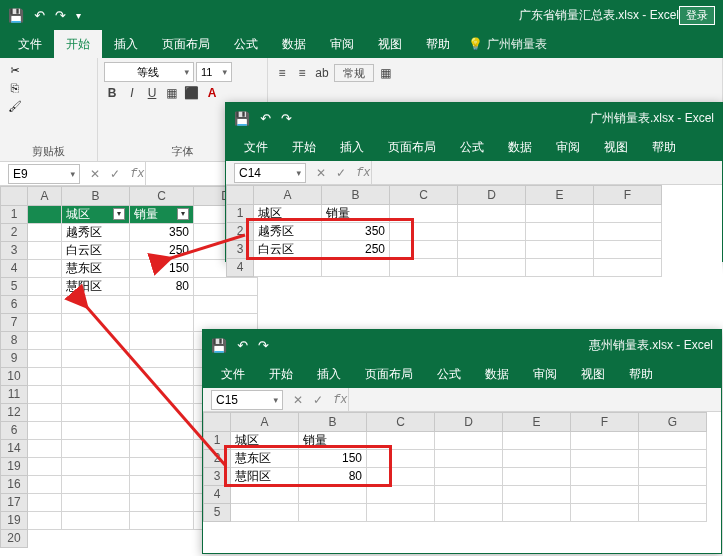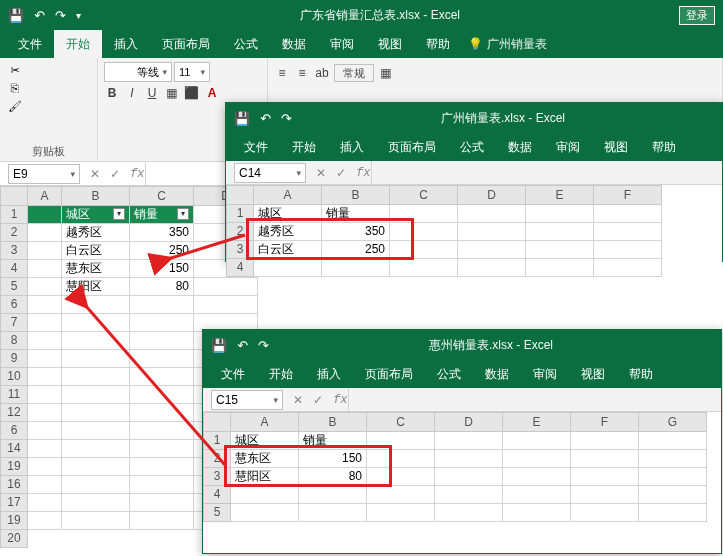--- a/index.html
+++ b/index.html
@@ -7,40 +7,40 @@
 
   .window { position: absolute; background: #fff; box-shadow: 0 2px 10px rgba(0,0,0,0.3); }
   .main-window { left: 0; top: 0; width: 723px; height: 556px; }
   .sub-window { border: 1px solid #0a6b3d; }
   .sub1 { left: 225px; top: 102px; width: 498px; height: 160px; }
   .sub2 { left: 202px; top: 329px; width: 520px; height: 225px; }
 
   .titlebar { background: #0b6e40; color: #fff; height: 30px; display: flex; align-items: center; padding: 0 8px; font-size: 12px; }
   .titlebar .qat { display: flex; gap: 10px; align-items: center; }
   .titlebar .qat span { font-size: 13px; }
-  .titlebar .title { flex: 1; text-align: center; opacity: 0.95; }
+  .titlebar .title { flex: 1; text-align: right; opacity: 0.95; }
   .titlebar .login-btn { background: #2a8a5c; font-size: 11px; border: 1px solid #fff; padding: 1px 6px; }
 
   .ribbon-tabs { background: #0b6e40; color: #fff; height: 28px; display: flex; align-items: center; padding: 0 6px; font-size: 12px; gap: 0; }
   .ribbon-tabs .tab { padding: 6px 12px; cursor: pointer; }
   .ribbon-tabs .tab.active { background: #f3f3f3; color: #168a4f; }
   .ribbon-tabs .tell-me { margin-left: 6px; opacity: 0.9; display: flex; gap: 4px; align-items: center; }
 
   .ribbon-body { background: #f3f3f3; border-bottom: 1px solid #d4d4d4; height: 104px; display: flex; font-size: 11px; }
   .ribbon-group { border-right: 1px solid #d9d9d9; padding: 4px 6px 2px; display: flex; flex-direction: column; justify-content: space-between; }
   .group-label { text-align: center; font-size: 11px; color: #555; padding-top: 2px; }
   .clip-area { display: flex; gap: 4px; align-items: flex-start; }
   .paste-btn { text-align: center; width: 40px; }
   .paste-icon { width: 26px; height: 28px; margin: 2px auto; background: #fff; border: 1px solid #ccc; position: relative; }
   .paste-icon::before { content: ""; position: absolute; top: -3px; left: 6px; width: 12px; height: 5px; background: #d9a54a; border: 1px solid #999; border-radius: 2px; }
   .mini-btns { display: flex; flex-direction: column; gap: 2px; }
   .mini { width: 18px; height: 16px; display: flex; align-items: center; justify-content: center; }
   .font-box { display: flex; gap: 2px; align-items: center; margin-bottom: 2px; }
   .font-name, .font-size { border: 1px solid #c0c0c0; background: #fff; font-size: 11px; height: 20px; padding: 0 4px; display: flex; align-items: center; }
-  .font-name { width: 68px; padding-left: 32px; }
+  .font-name { width: 90px; padding-left: 32px; }
   .font-size { width: 36px; }
   .btn-row { display: flex; gap: 4px; margin-top: 2px; }
   .tbtn { min-width: 16px; height: 18px; display: flex; align-items: center; justify-content: center; font-size: 12px; color: #444; }
 
   .namebox-row { display: flex; align-items: center; background: #fff; border-bottom: 1px solid #d4d4d4; height: 24px; font-size: 12px; }
   .name-box { border: 1px solid #c0c0c0; width: 72px; height: 20px; margin: 0 4px 0 8px; padding: 0 4px; display: flex; align-items: center; justify-content: space-between; background: #fff; }
   .fx-area { display: flex; align-items: center; gap: 10px; padding-left: 6px; color: #888; }
   .fx-area .fx { font-style: italic; font-family: Liberation Mono, monospace; }
   .formula-bar { flex: 1; border-left: 1px solid #d4d4d4; height: 100%; }
 
@@ -127,20 +127,21 @@
           <div class="tbtn">
               <u>U</u>
             </div>
           <div class="tbtn">▦</div>
           <div class="tbtn" style="color:#d0a000">⬛</div>
           <div class="tbtn" style="color:#c00000">
               <b>A</b>
             </div>
         </div>
       </div>
+      <div class="group-label">字体</div>
     </div>
     <div class="ribbon-group" style="flex:1">
       <div>
         <div class="btn-row">
           <div class="tbtn">≡</div>
           <div class="tbtn">≡</div>
           <div class="tbtn">ab</div>
           <div class="tbtn" style="border:1px solid #c0c0c0;padding:0 8px;font-size:11px">常规</div>
           <div class="tbtn">▦</div>
         </div>

